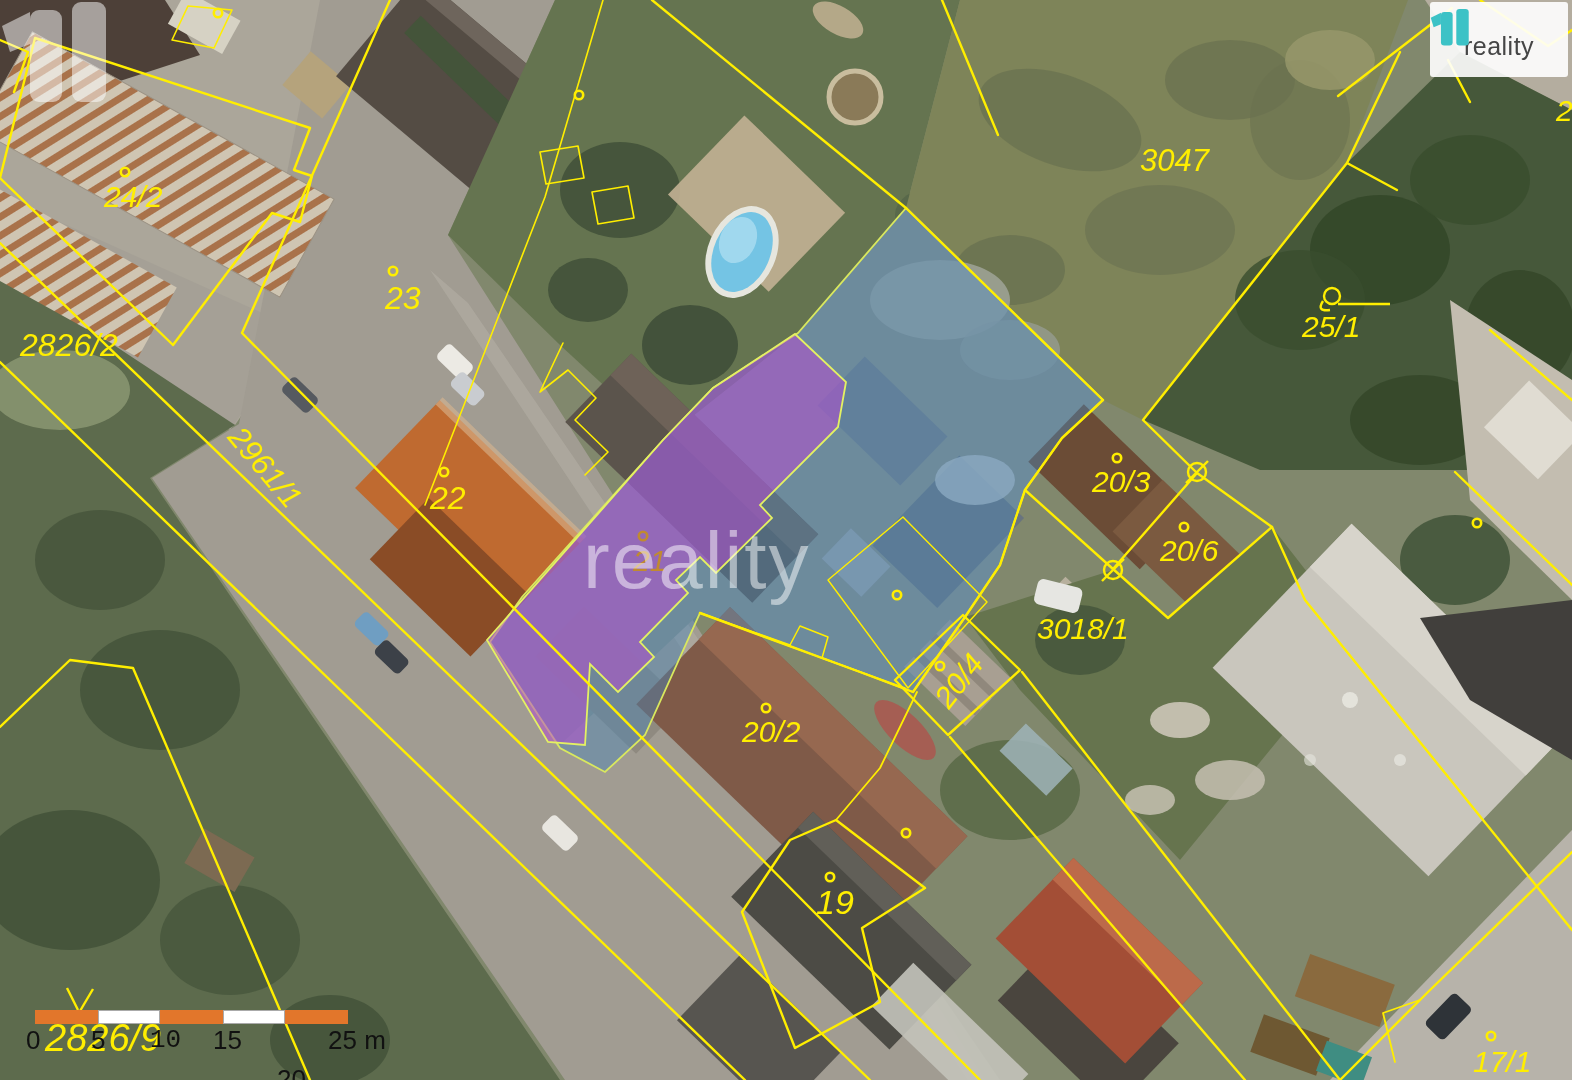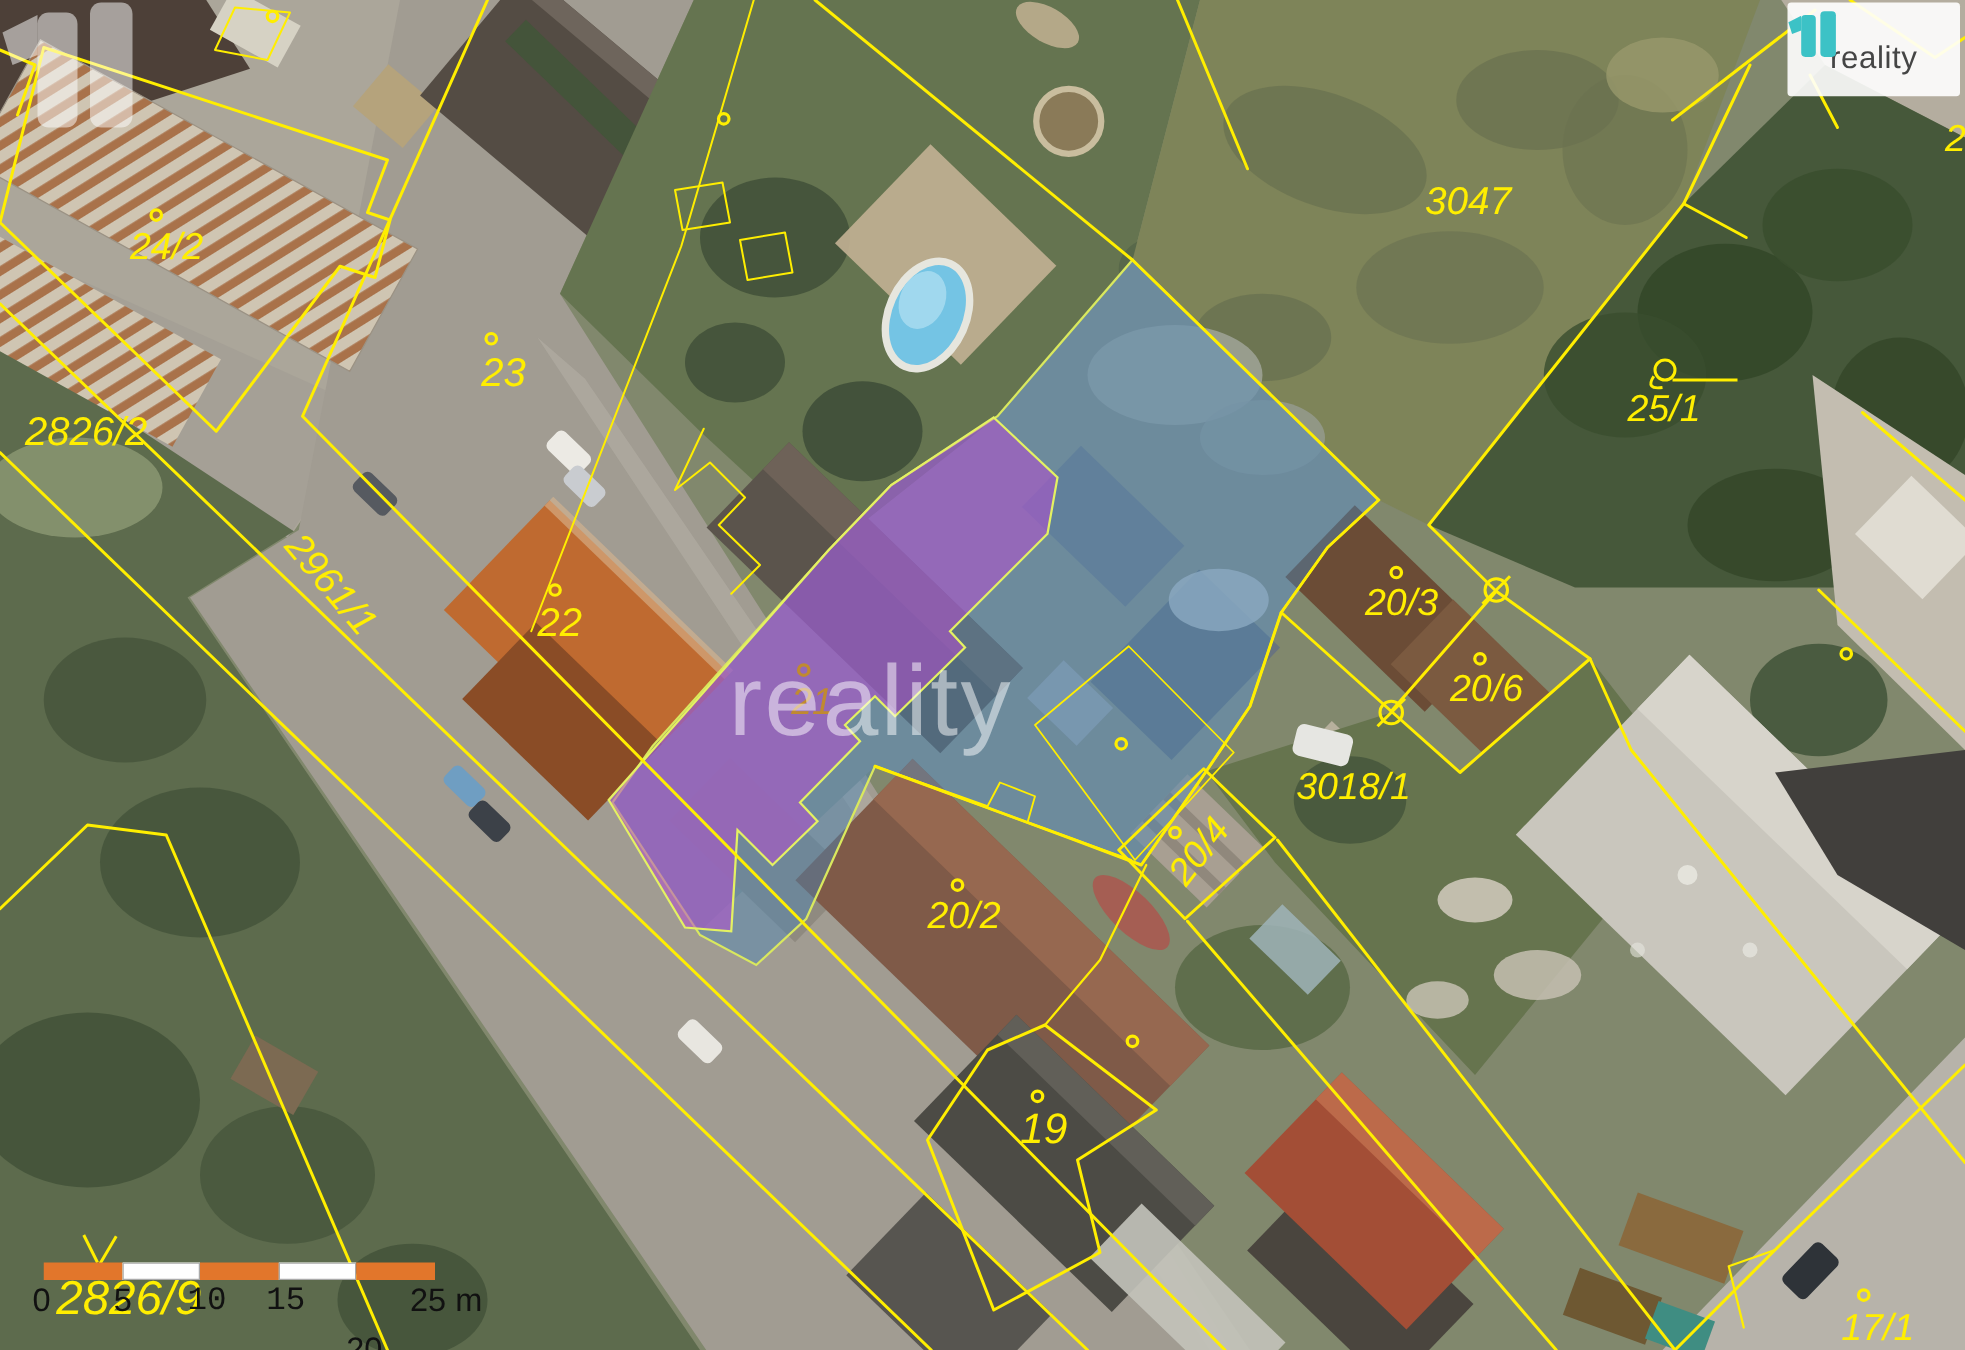--- a/index.html
+++ b/index.html
@@ -357,19 +357,19 @@
         <div class="sb-seg" style="background: rgb(226, 118, 43);"></div>
         <div class="sb-seg" style="background: rgb(255, 255, 255); box-shadow: rgb(170, 170, 170) 0px 0px 0px 1px inset;"></div>
         <div class="sb-seg" style="background: rgb(226, 118, 43);"></div>
         <div class="sb-seg" style="background: rgb(255, 255, 255); box-shadow: rgb(170, 170, 170) 0px 0px 0px 1px inset;"></div>
         <div class="sb-seg" style="background: rgb(226, 118, 43);"></div>
       </div>
   <div class="sb-labels" id="sb-labels">
         <span style="left: 26px;">0</span>
         <span style="left: 91px;">5</span>
         <span style="left: 150px; font-family: Liberation Mono, monospace;">10</span>
-        <span style="left: 213px; font-family: Liberation Mono, monospace;">15</span>
+        <span style="left: 213px;">15</span>
         <span style="left: 277px; margin-top: 39px;">20</span>
         <span style="left: 328px;">25 m</span>
       </div>
 </div>
 
 </div>
 
 </body></html>

